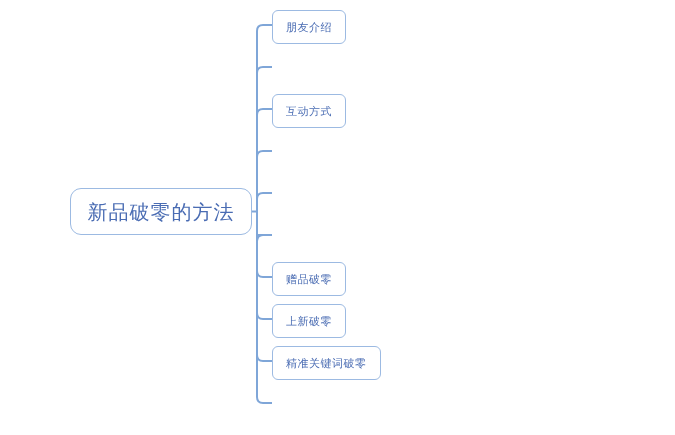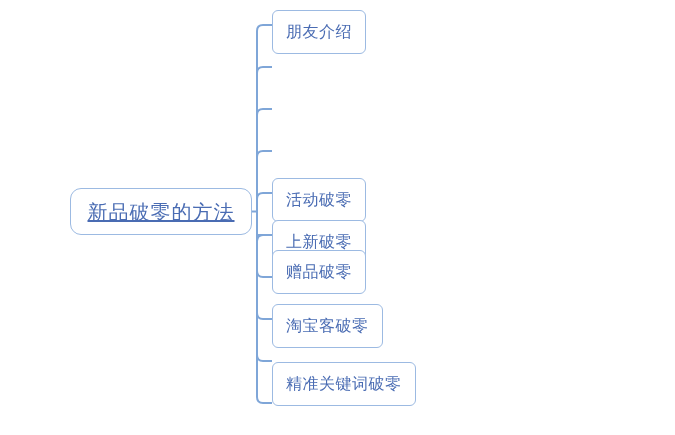--- a/index.html
+++ b/index.html
@@ -50,26 +50,25 @@
   .node-root {
     left: 70px;
     top: 188px;
     width: 182px;
     height: 47px;
     border-radius: 11px;
     border: 1px solid #9cbae2;
     font-size: 20px;
     letter-spacing: 1px;
     color: #4a6cb3;
-    text-decoration: underline;
   }
 
   .node-leaf {
-    height: 44px;
-    font-size: 16px;
+    height: 34px;
+    font-size: 11px;
     letter-spacing: 0.5px;
     padding: 0 13px;
     left: 272px;
   }
 
   .node-leaf-label,
   .node-root-label {
     display: block;
     line-height: 1;
   }
@@ -100,29 +99,26 @@
     </g>
   </svg>
 
   <div class="node node-root">
     <span class="node-root-label">新品破零的方法</span>
   </div>
 
   <div class="node node-leaf" style="top:10px">
     <span class="node-leaf-label">朋友介绍</span>
   </div>
-  <div class="node node-leaf" style="top:178px">
-    <span class="node-leaf-label">活动破零</span>
+  <div class="node node-leaf" style="top:94px">
+    <span class="node-leaf-label">互动方式</span>
   </div>
-  <div class="node node-leaf" style="top:220px">
-    <span class="node-leaf-label">上新破零</span>
-  </div>
-  <div class="node node-leaf" style="top:250px">
+  <div class="node node-leaf" style="top:262px">
     <span class="node-leaf-label">赠品破零</span>
   </div>
   <div class="node node-leaf" style="top:304px">
-    <span class="node-leaf-label">淘宝客破零</span>
+    <span class="node-leaf-label">上新破零</span>
   </div>
-  <div class="node node-leaf" style="top:362px">
+  <div class="node node-leaf" style="top:346px">
     <span class="node-leaf-label">精准关键词破零</span>
   </div>
 
 </div>
 
 </body></html>

